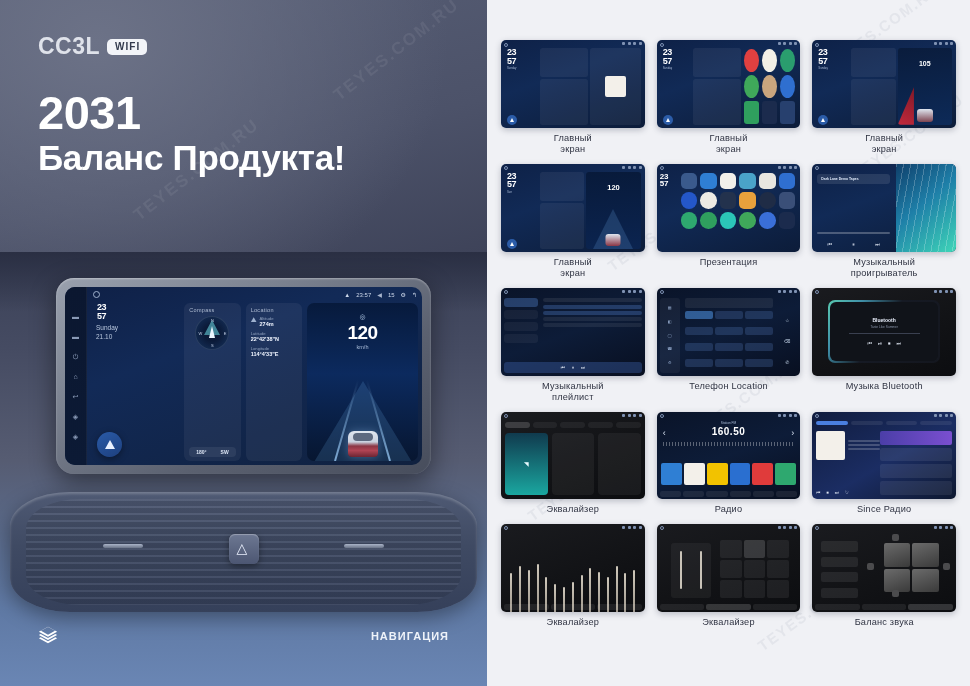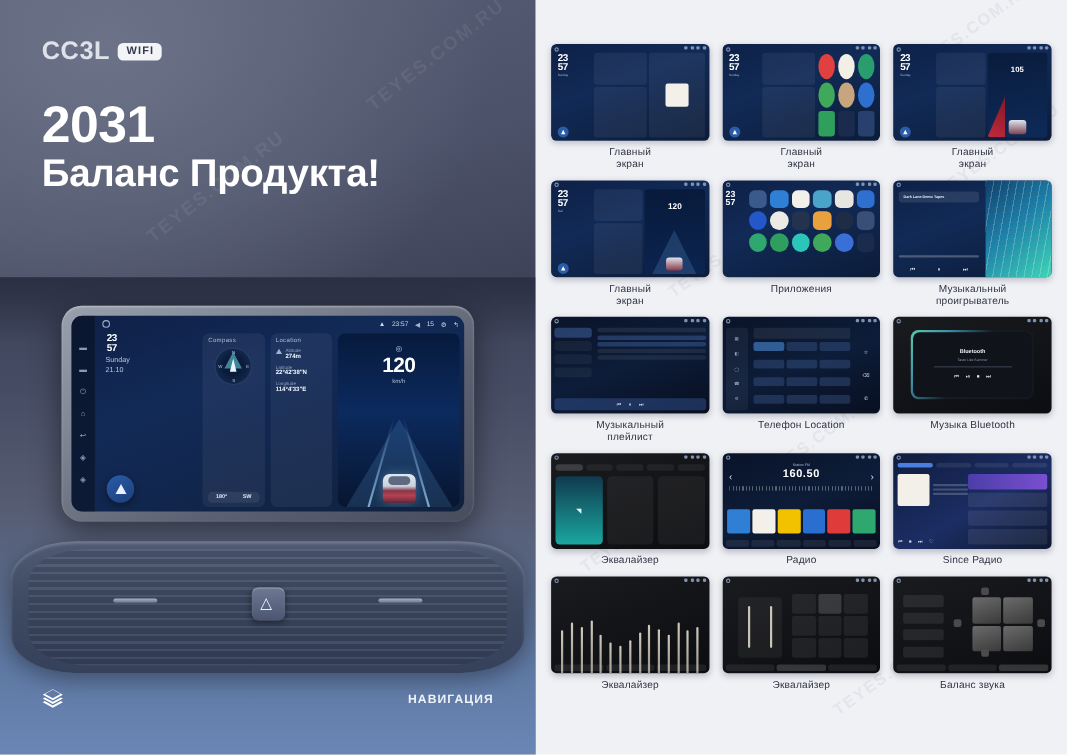--- a/index.html
+++ b/index.html
@@ -543,21 +543,21 @@
             <div class="tapp" style="background:#1f2c46;border-radius:50%"></div>
               <div class="tapp" style="background:#3a4f78"></div>
             <div class="tapp" style="background:#2ea86f;border-radius:50%"></div>
               <div class="tapp" style="background:#2f9f5e;border-radius:50%"></div>
             <div class="tapp" style="background:#2bc6b8;border-radius:50%"></div>
               <div class="tapp" style="background:#3fa85a;border-radius:50%"></div>
             <div class="tapp" style="background:#3a6fd8;border-radius:50%"></div>
               <div class="tapp" style="background:#1b2b4d"></div>
           </div>
         </div>
-        <div class="cap">Приложения</div>
+        <div class="cap">Презентация</div>
       </div>
 
       <div class="cell">
         <div class="thumb t-home">
           <div class="thome"></div>
             <div class="tsb">
               <i></i>
               <i></i>
               <i></i>
               <i></i>

